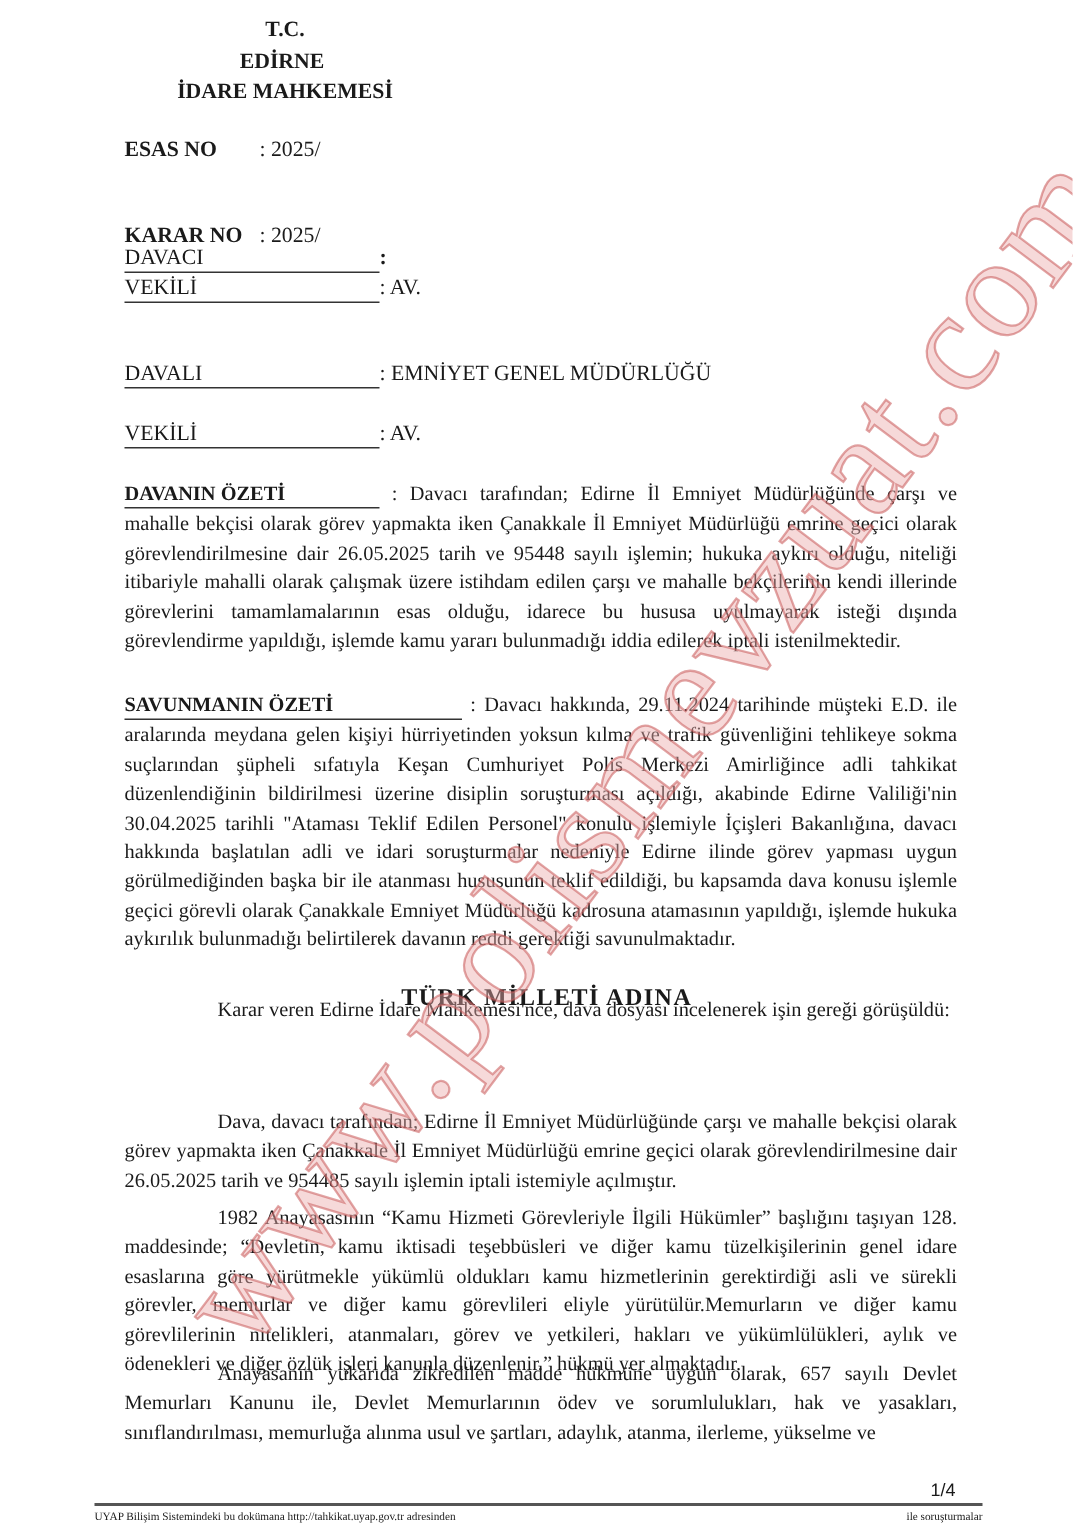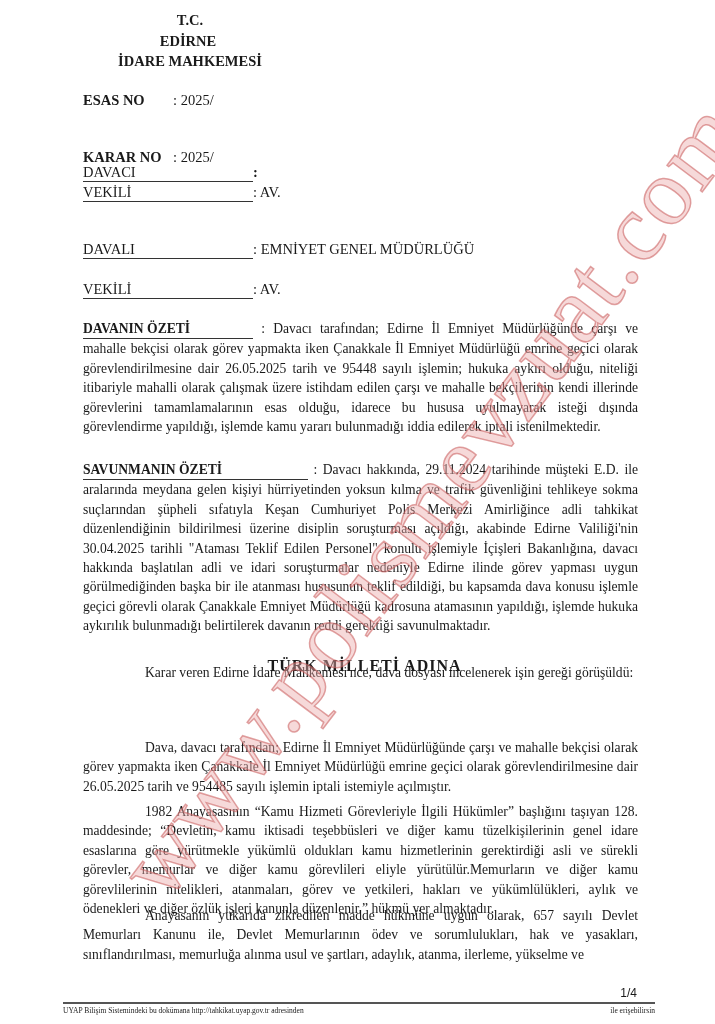--- a/index.html
+++ b/index.html
@@ -81,16 +81,16 @@
   <div class="center-title" style="top:657px;">TÜRK MİLLETİ ADINA</div>
 
   <div class="para indent" style="top:663px;">Karar veren Edirne İdare Mahkemesi'nce, dava dosyası incelenerek işin gereği görüşüldü:</div>
   <div class="para indent" style="top:738px;">Dava, davacı tarafından;  Edirne İl Emniyet Müdürlüğünde çarşı ve  mahalle bekçisi olarak görev yapmakta iken Çanakkale İl Emniyet Müdürlüğü emrine geçici olarak görevlendirilmesine dair 26.05.2025 tarih ve 954485 sayılı  işlemin  iptali istemiyle açılmıştır.</div>
   <div class="para indent" style="top:802px;">1982 Anayasasının “Kamu Hizmeti Görevleriyle İlgili Hükümler” başlığını taşıyan 128. maddesinde; “Devletin, kamu iktisadi teşebbüsleri ve diğer kamu tüzelkişilerinin genel idare esaslarına göre yürütmekle yükümlü oldukları kamu hizmetlerinin gerektirdiği asli ve sürekli görevler, memurlar ve diğer kamu görevlileri eliyle yürütülür.Memurların ve diğer kamu görevlilerinin nitelikleri, atanmaları, görev ve yetkileri, hakları ve yükümlülükleri, aylık ve ödenekleri ve diğer özlük işleri kanunla düzenlenir.” hükmü yer almaktadır.</div>
   <div class="para indent" style="top:906px;">Anayasanın yukarıda zikredilen madde hükmüne uygun olarak, 657 sayılı Devlet Memurları Kanunu ile, Devlet Memurlarının ödev ve sorumlulukları, hak ve yasakları, sınıflandırılması, memurluğa alınma usul ve şartları, adaylık, atanma, ilerleme, yükselme ve</div>
 
   <div class="footer-page">1/4</div>
   <div class="footer-line"></div>
   <div class="footer-l">UYAP Bilişim Sistemindeki bu dokümana http://tahkikat.uyap.gov.tr adresinden</div>
-  <div class="footer-r">ile erişebilirsin</div>
+  <div class="footer-r">ile soruşturmalar</div>
 
   <div class="watermark">www.polismevzuat.com</div>
 </div>
 
 </body></html>

